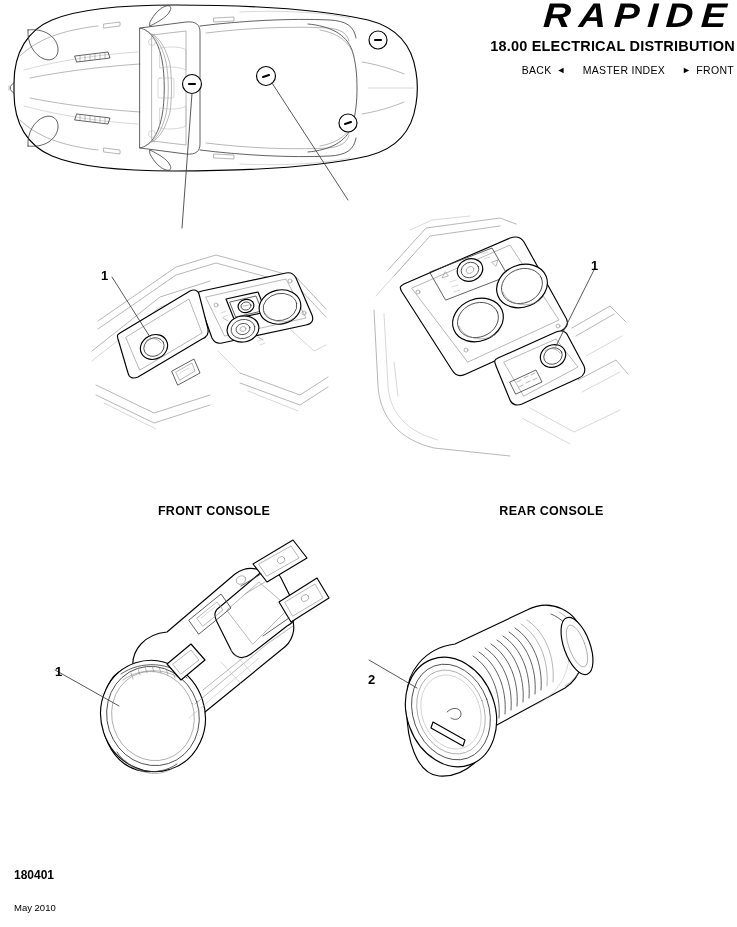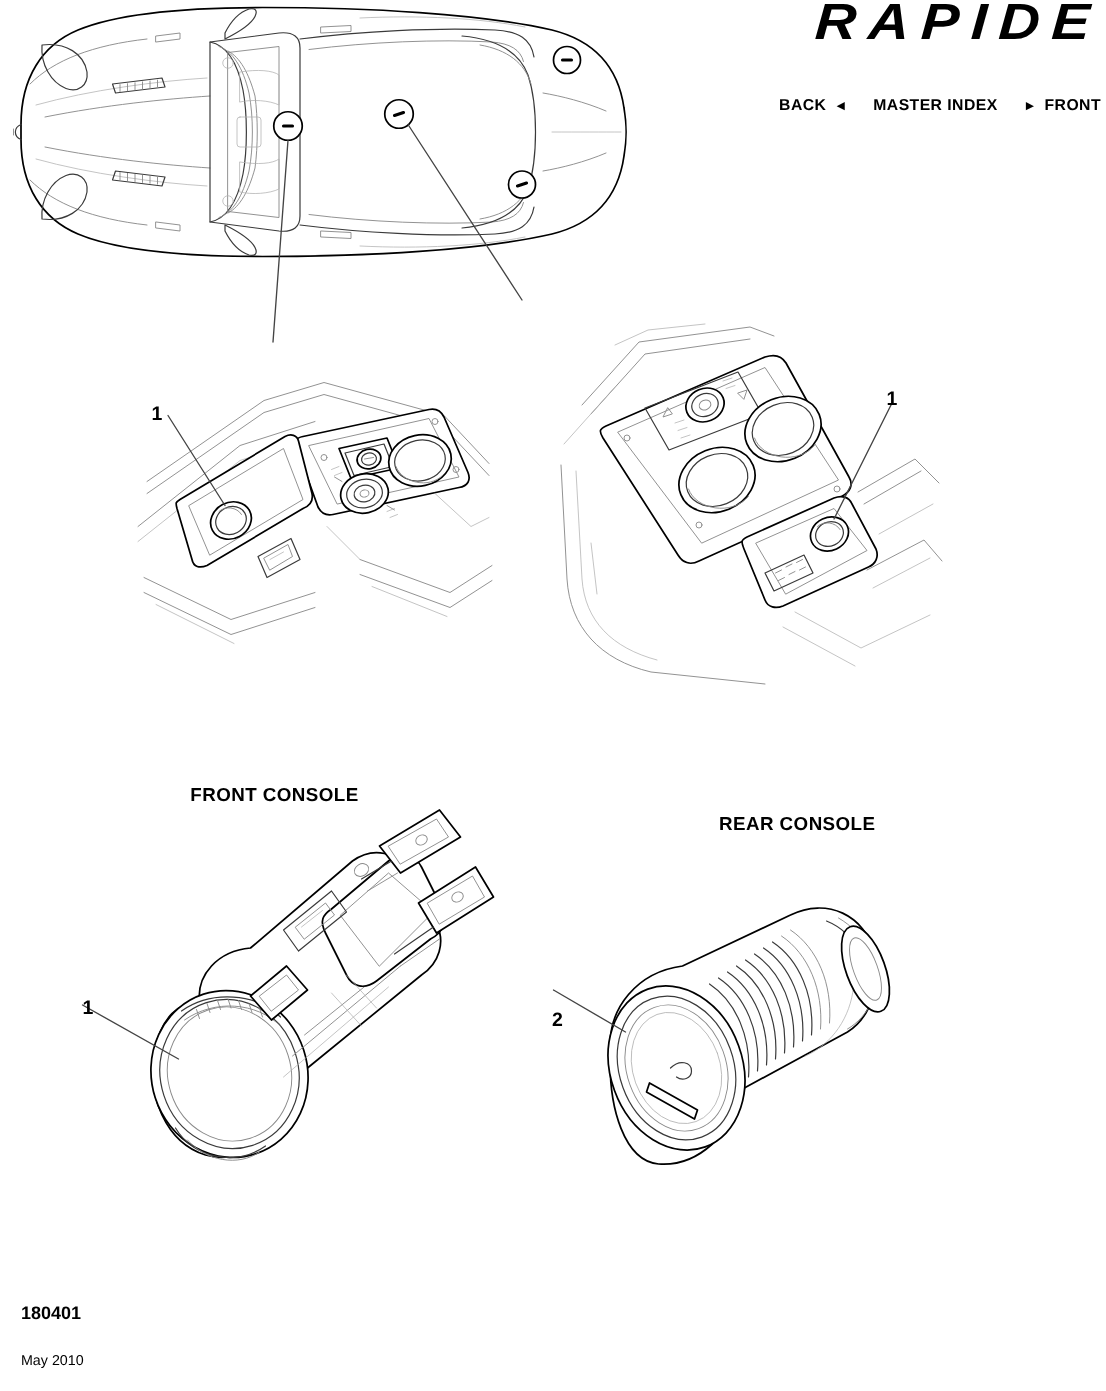--- a/index.html
+++ b/index.html
@@ -45,21 +45,21 @@
     top: 38px;
     font-weight: bold;
     font-size: 14.5px;
     letter-spacing: 0.2px;
     white-space: nowrap;
   }
   #nav-bar {
     position: absolute;
     right: 3px;
     top: 64px;
-    font-weight: bold;
+    font-weight: normal;
     font-size: 10.5px;
     letter-spacing: 0.3px;
     white-space: nowrap;
     display: flex;
     align-items: center;
     gap: 5px;
   }
   #nav-bar .nav-link { cursor: pointer; }
   #nav-bar .arrow { font-size: 9px; line-height: 1; }
   #nav-bar .gap { display: inline-block; width: 7px; }
@@ -75,22 +75,22 @@
   #fig-lighter  { left: 355px; top: 600px; width: 250px; height: 220px; }
 
   .caption {
     position: absolute;
     font-weight: bold;
     font-size: 12.5px;
     letter-spacing: 0.3px;
     white-space: nowrap;
     text-align: center;
   }
-  #caption-front { left: 0px;   top: 523px; width: 366px; }
-  #caption-rear  { left: 346px; top: 504px; width: 371px; margin-top: 38px; }
+  #caption-front { left: 0px;   top: 504px; width: 366px; padding-left: 31px; }
+  #caption-rear  { left: 366px; top: 504px; width: 371px; }
 
   
   .item-num {
     position: absolute;
     font-weight: bold;
     font-size: 13px;
     line-height: 13px;
   }
   #itemnum-front-1   { left: 101px; top: 269px; }
   #itemnum-rear-1    { left: 591px; top: 259px; }
@@ -145,20 +145,21 @@
   .ln-lead  { fill: none; stroke: #444444; stroke-width: 0.9;  stroke-linecap: round; }
   .fill-w   { fill: #ffffff; }
 </style>
 </head>
 <body>
 
 <div id="header">
 
   <div id="brand-logo">RAPIDE</div>
 
+  <div id="doc-title">18.00 ELECTRICAL DISTRIBUTION</div>
 
   <div id="nav-bar">
     <span class="nav-link">BACK</span>
     <span class="arrow">◄</span>
     <span class="gap"></span>
     <span class="nav-link">MASTER INDEX</span>
     <span class="gap"></span>
     <span class="arrow">►</span>
     <span class="nav-link">FRONT</span>
   </div>

